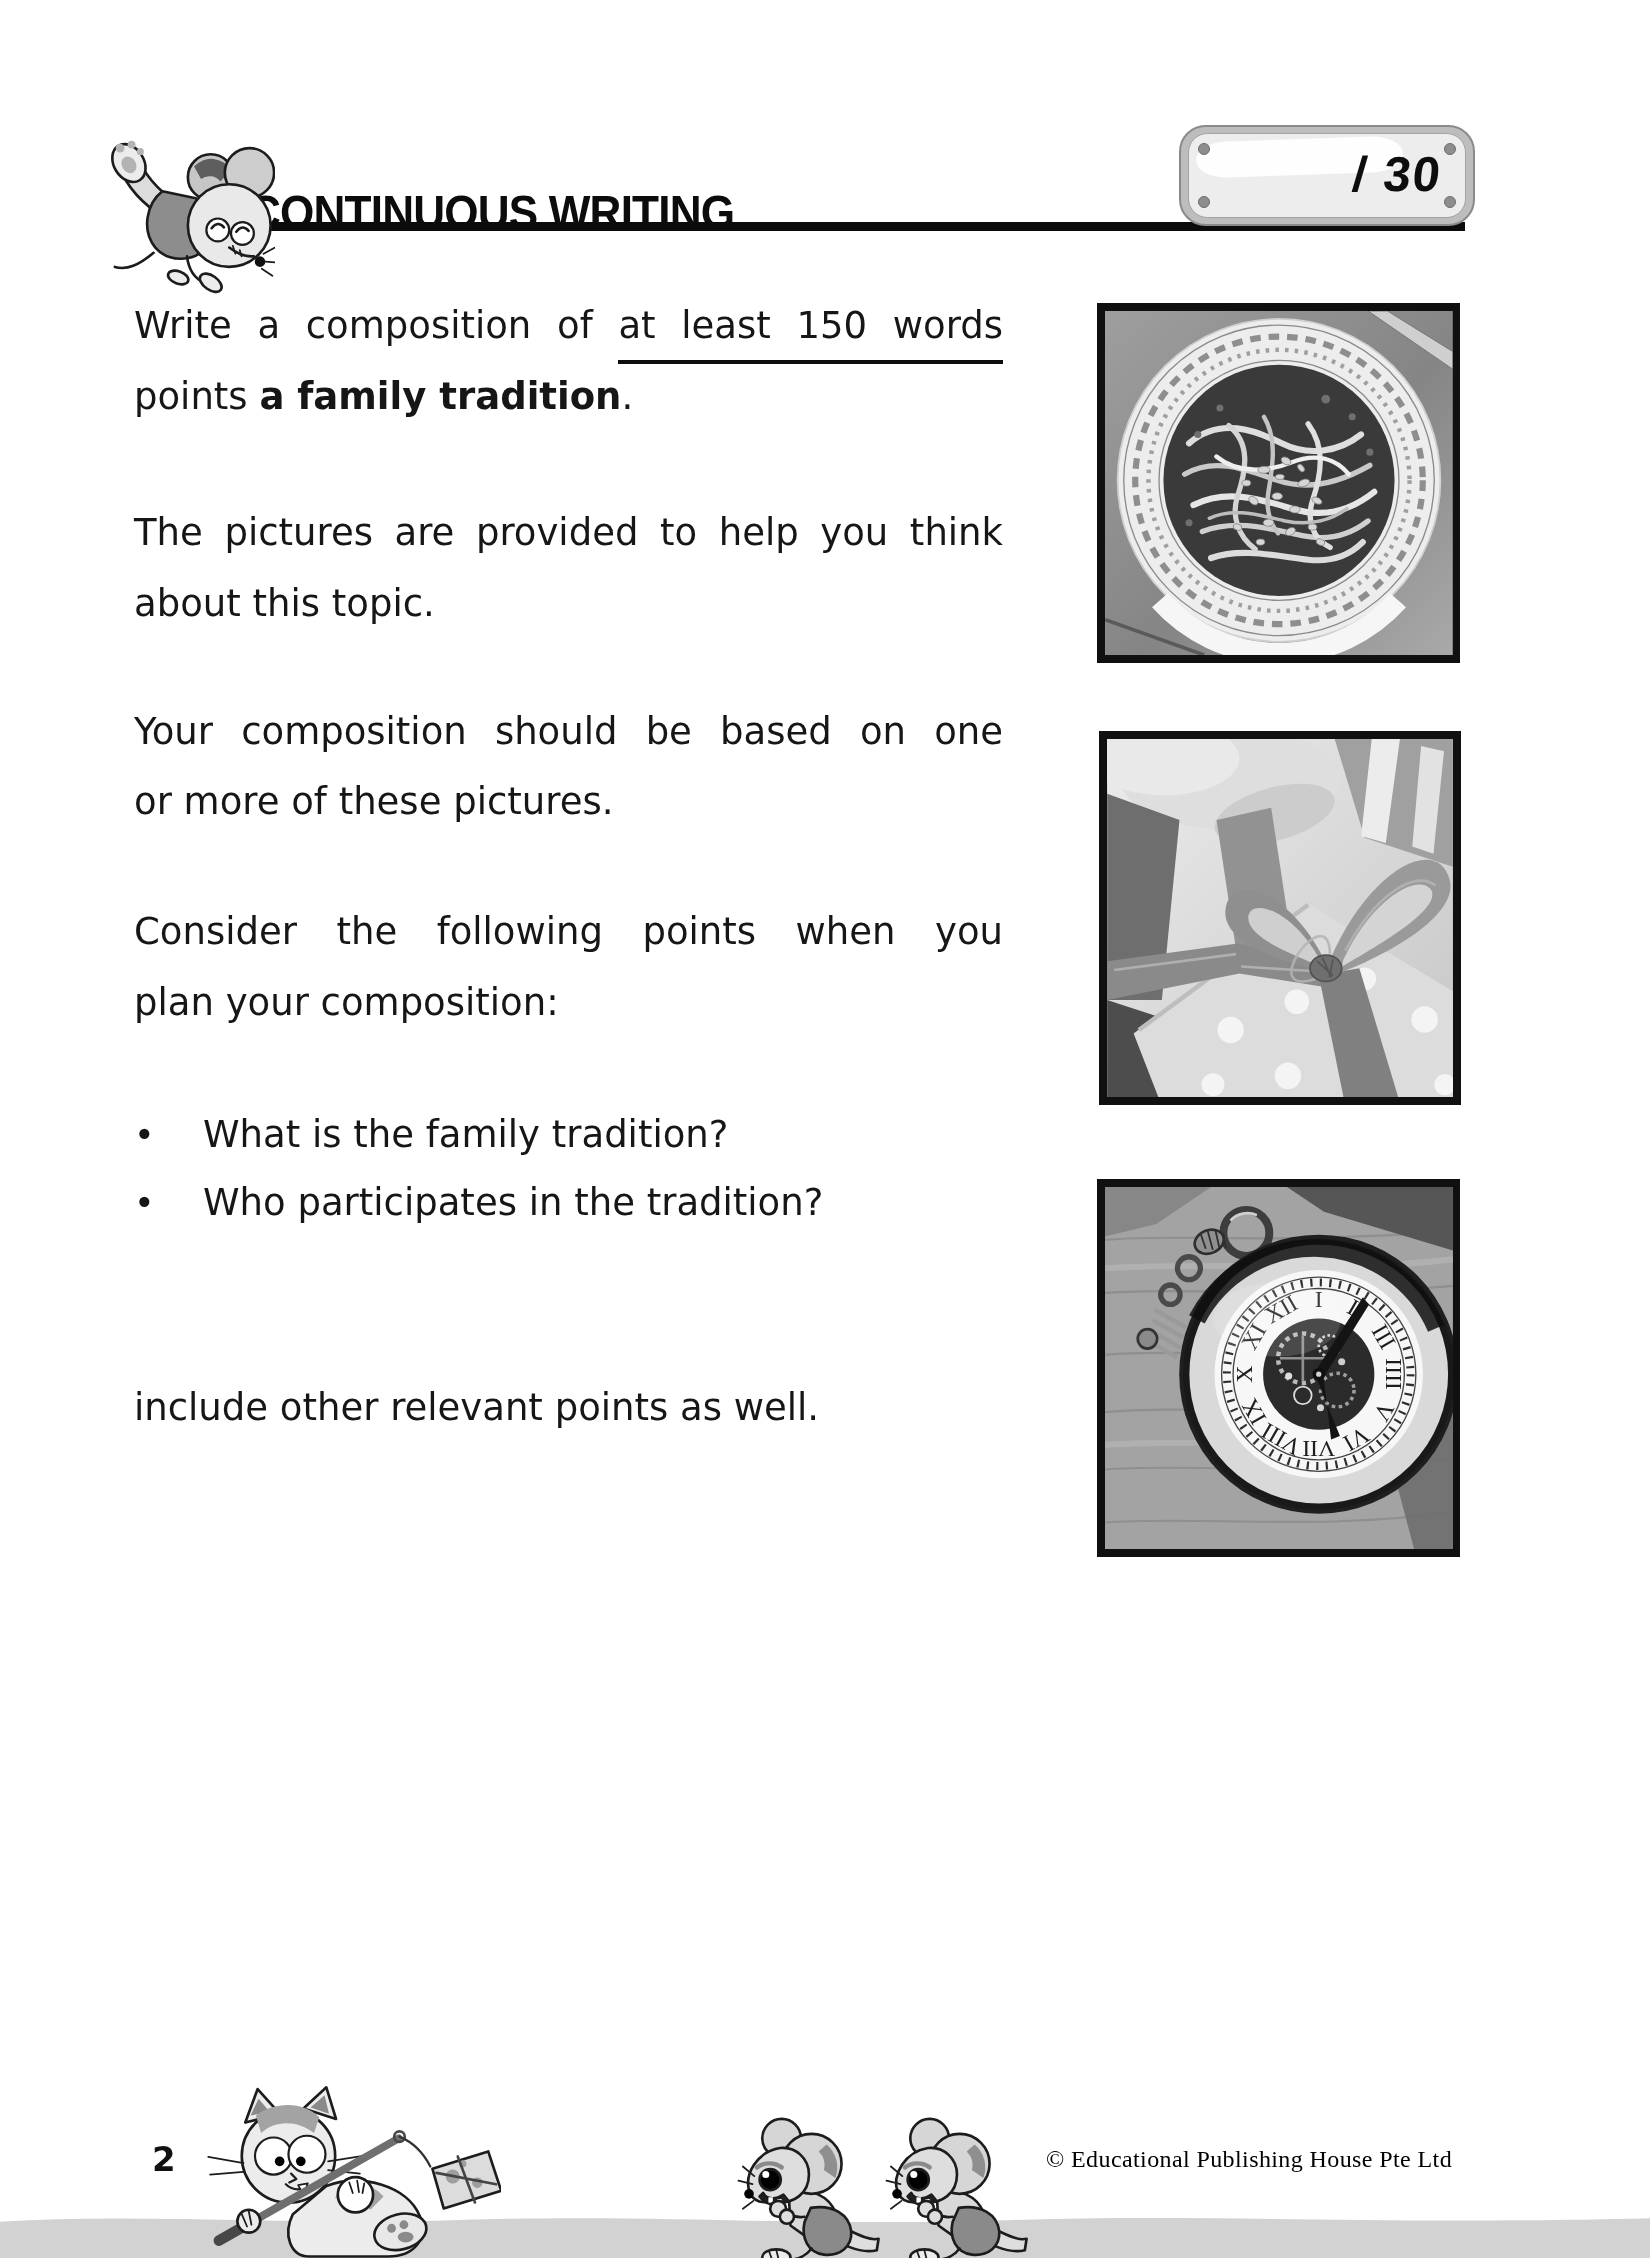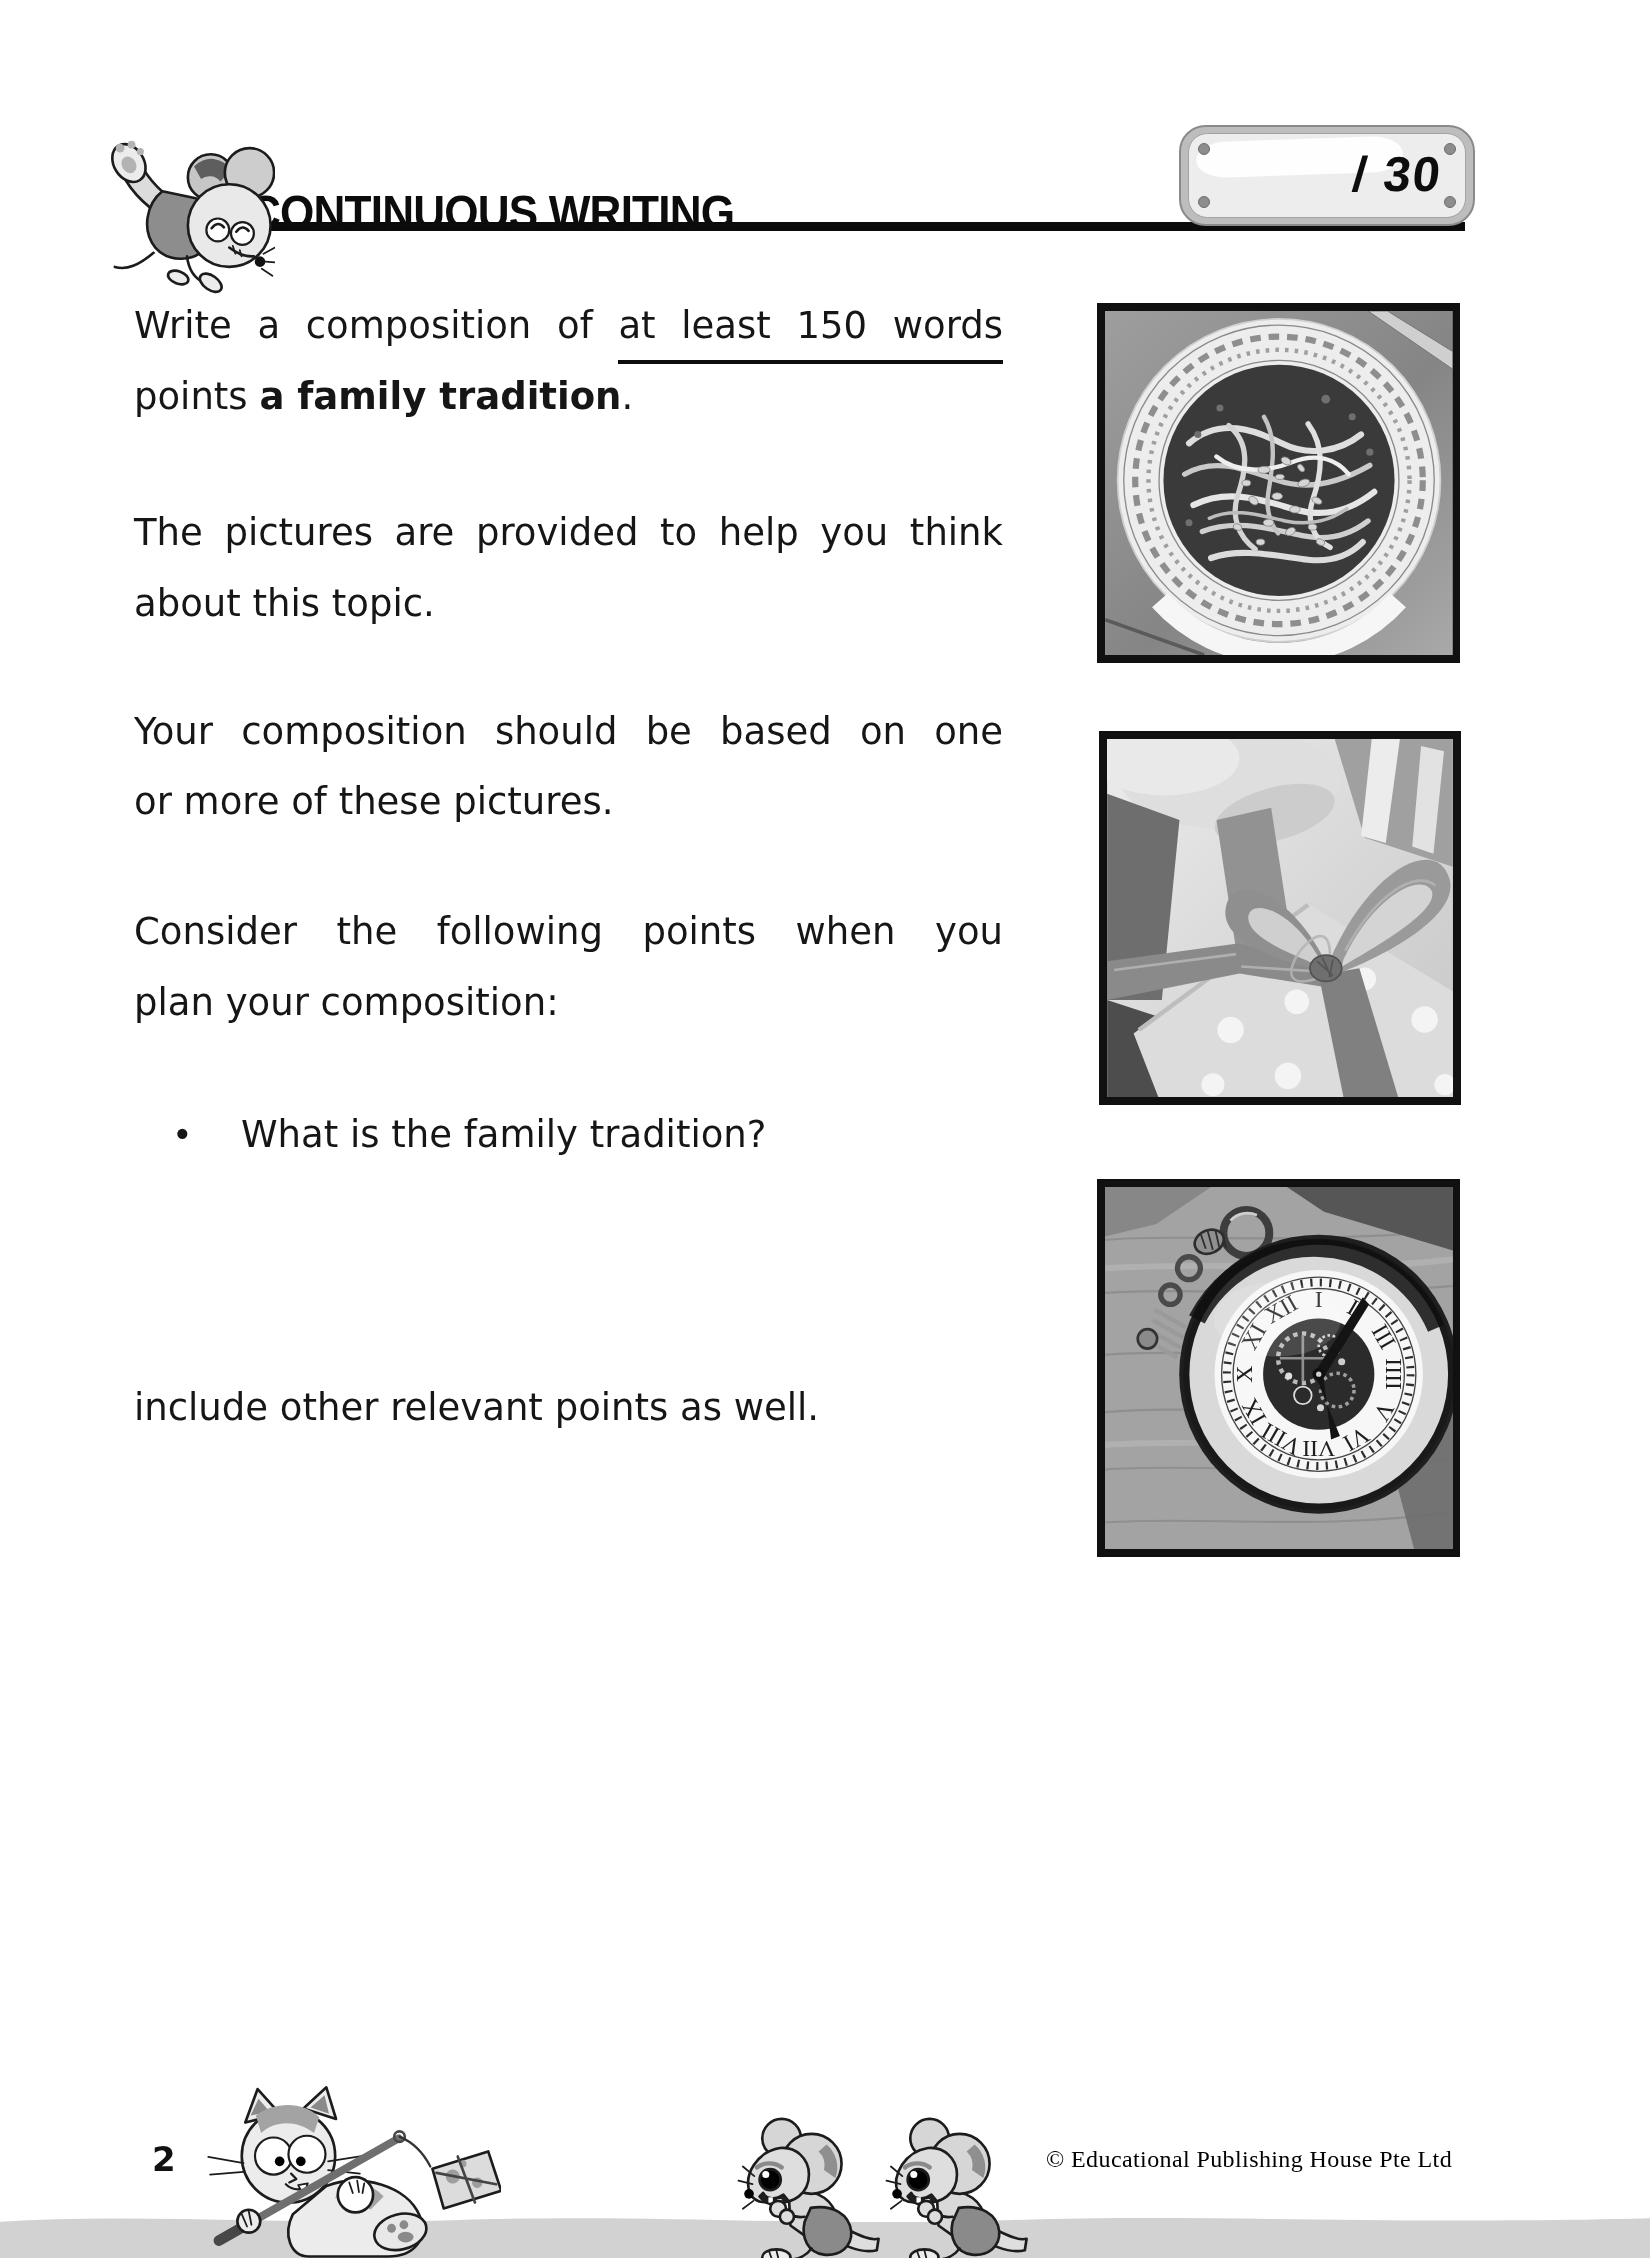--- a/index.html
+++ b/index.html
@@ -30,21 +30,21 @@
   .screw.tl{left:8.8px;top:8.8px}.screw.tr{right:8.8px;top:8.8px}.screw.bl{left:8.8px;bottom:8.8px}.screw.br{right:8.8px;bottom:8.8px}
   .score-label{
     position:absolute;right:23px;top:50%;transform:translateY(-54%) skewX(-6deg);
     font-family:"Liberation Sans",sans-serif;font-weight:800;font-size:49px;color:#0d0d0d;letter-spacing:1.8px;
   }
   
   .line{position:absolute;left:134px;width:869px;height:51px;line-height:51px;font-size:37px;color:#161616;white-space:nowrap;}
   .jline{white-space:normal;text-align:justify;text-align-last:justify;}
   .uwords{border-bottom:4.4px solid #0d0d0d;padding-bottom:13px;}
   .bword{font-weight:700;}
-  .bullet-line{position:absolute;left:134px;width:869px;height:51px;line-height:51px;font-size:37px;color:#161616;margin-left:38px;}
+  .bullet-line{position:absolute;left:134px;width:869px;height:51px;line-height:51px;font-size:37px;color:#161616;}
   .bullet-dot{display:inline-block;width:69px;font-size:35px;}
   
   .photo{position:absolute;border:8px solid #101010;background:#9a9a9a;box-sizing:border-box;margin:0;padding:0;}
   .photo svg{display:block;}
   .fig1{left:1097px;top:303px;width:363px;height:360px;}
   .fig2{left:1099px;top:731px;width:362px;height:374px;}
   .fig3{left:1097px;top:1179px;width:363px;height:378px;}
   
   .footer-band{position:absolute;left:0;top:2204px;width:1651px;height:55px;z-index:1;}
   .page-number{position:absolute;left:152px;top:2139px;font-size:34px;font-weight:700;color:#111;z-index:2;}
@@ -108,20 +108,21 @@
   <div class="line jline" style="top:507px"><span>The pictures are provided to help you think</span></div>
   <div class="line" style="top:578px"><span>about this topic.</span></div>
 
   <div class="line jline" style="top:706px"><span>Your composition should be based on one</span></div>
   <div class="line" style="top:776px"><span>or more of these pictures.</span></div>
 
   <div class="line jline" style="top:906px"><span>Consider the following points when you</span></div>
   <div class="line" style="top:977px"><span>plan your composition:</span></div>
 
   <div class="bullet-line" style="top:1109px"><span class="bullet-dot">•</span><span>What is the family tradition?</span></div>
+  <div class="bullet-line" style="top:1177px"><span class="bullet-dot">•</span><span>Who participates in the tradition?</span></div>
 
   <div class="line" style="top:1382px"><span>include other relevant points as well.</span></div>
 
   <figure class="photo fig1" role="img" aria-label="Bowl of noodles with chopped spring onions">
     <svg viewBox="0 0 394 390" width="348" height="344">
       <defs>
         <linearGradient id="ntbl" x1="0" y1="0" x2="1" y2="1">
           <stop offset="0" stop-color="#9e9e9e"></stop>
             <stop offset=".55" stop-color="#858585"></stop>
             <stop offset="1" stop-color="#a9a9a9"></stop>

